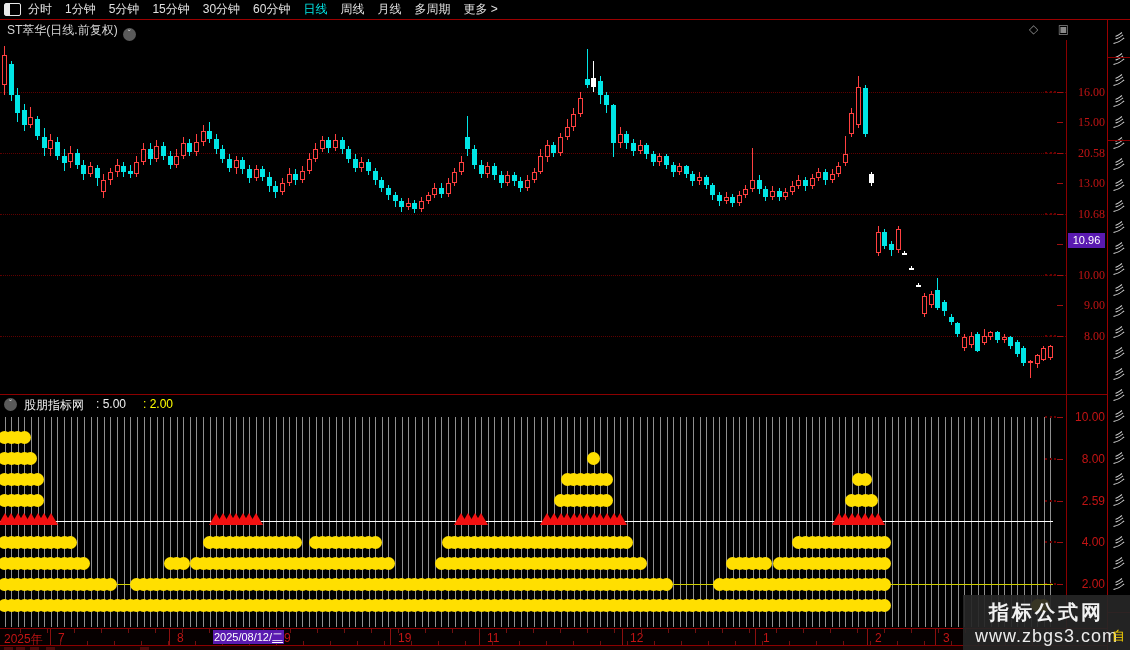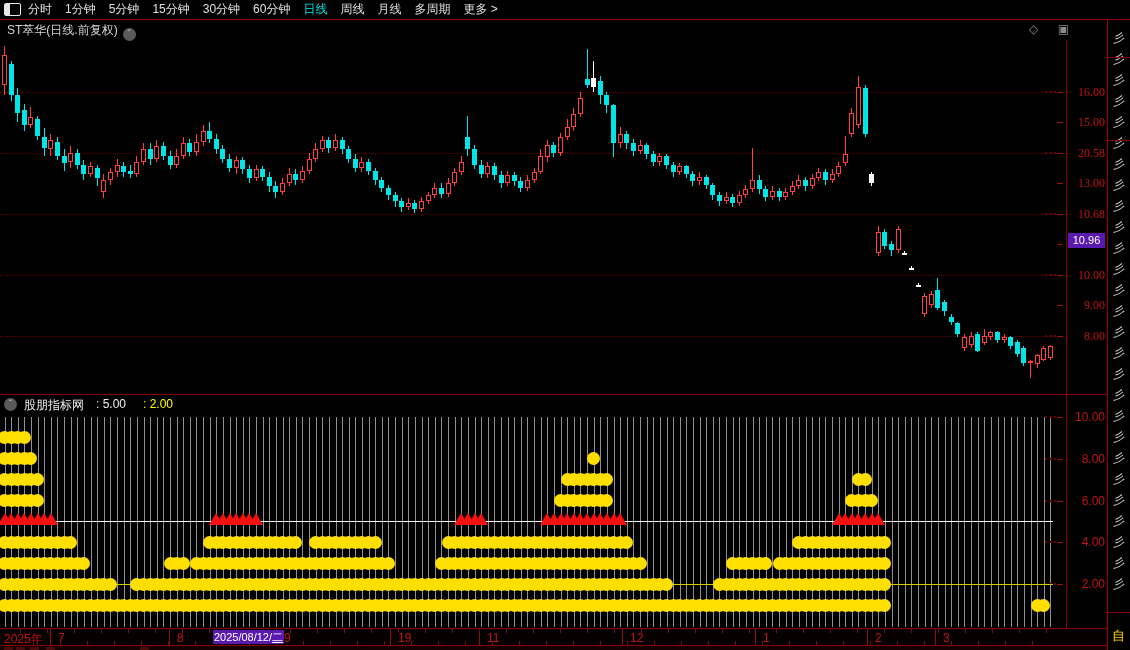--- a/index.html
+++ b/index.html
@@ -1140,21 +1140,21 @@
       <div class="dot" style="left: 1030.72px; top: 183.5px;"></div>
       <div class="dot" style="left: 1037.34px; top: 183.5px;"></div>
     </div>
   <div id="ind-ylabels">
       <div class="ylab" style="top: 3.9px;">10.00</div>
       <div class="ytick" style="left: -9px; top: 10.9px;"></div>
       <div class="ydots" style="left: -21px; top: 9.9px;"></div>
       <div class="ylab" style="top: 45.7px;">8.00</div>
       <div class="ytick" style="left: -9px; top: 52.7px;"></div>
       <div class="ydots" style="left: -21px; top: 51.7px;"></div>
-      <div class="ylab" style="top: 87.5px;">6.00</div>
+      <div class="ylab" style="top: 87.5px;">2.59</div>
       <div class="ytick" style="left: -9px; top: 94.5px;"></div>
       <div class="ydots" style="left: -21px; top: 93.5px;"></div>
       <div class="ylab" style="top: 129.3px;">4.00</div>
       <div class="ytick" style="left: -9px; top: 136.3px;"></div>
       <div class="ydots" style="left: -21px; top: 135.3px;"></div>
       <div class="ylab" style="top: 171.1px;">2.00</div>
       <div class="ytick" style="left: -9px; top: 178.1px;"></div>
       <div class="ydots" style="left: -21px; top: 177.1px;"></div>
     </div>
 
@@ -1292,14 +1292,18 @@
       <div class="sb-glyph" style="top: 493px;">彡</div>
       <div class="sb-glyph" style="top: 514px;">彡</div>
       <div class="sb-glyph" style="top: 535px;">彡</div>
       <div class="sb-glyph" style="top: 556px;">彡</div>
       <div class="sb-div" style="top: 37px;"></div>
       <div class="sb-div" style="top: 120px;"></div>
       <div class="sb-div" style="top: 592px;"></div>
     </div>
   <span id="sb-bottom" style="left:1112px;top:627px;position:absolute;">自</span>
 
+  <div id="watermark">
+    <div id="wm1">指标公式网</div>
+    <div id="wm2">www.zbgs3.com</div>
+  </div>
 
 </div>
 
 </body></html>

